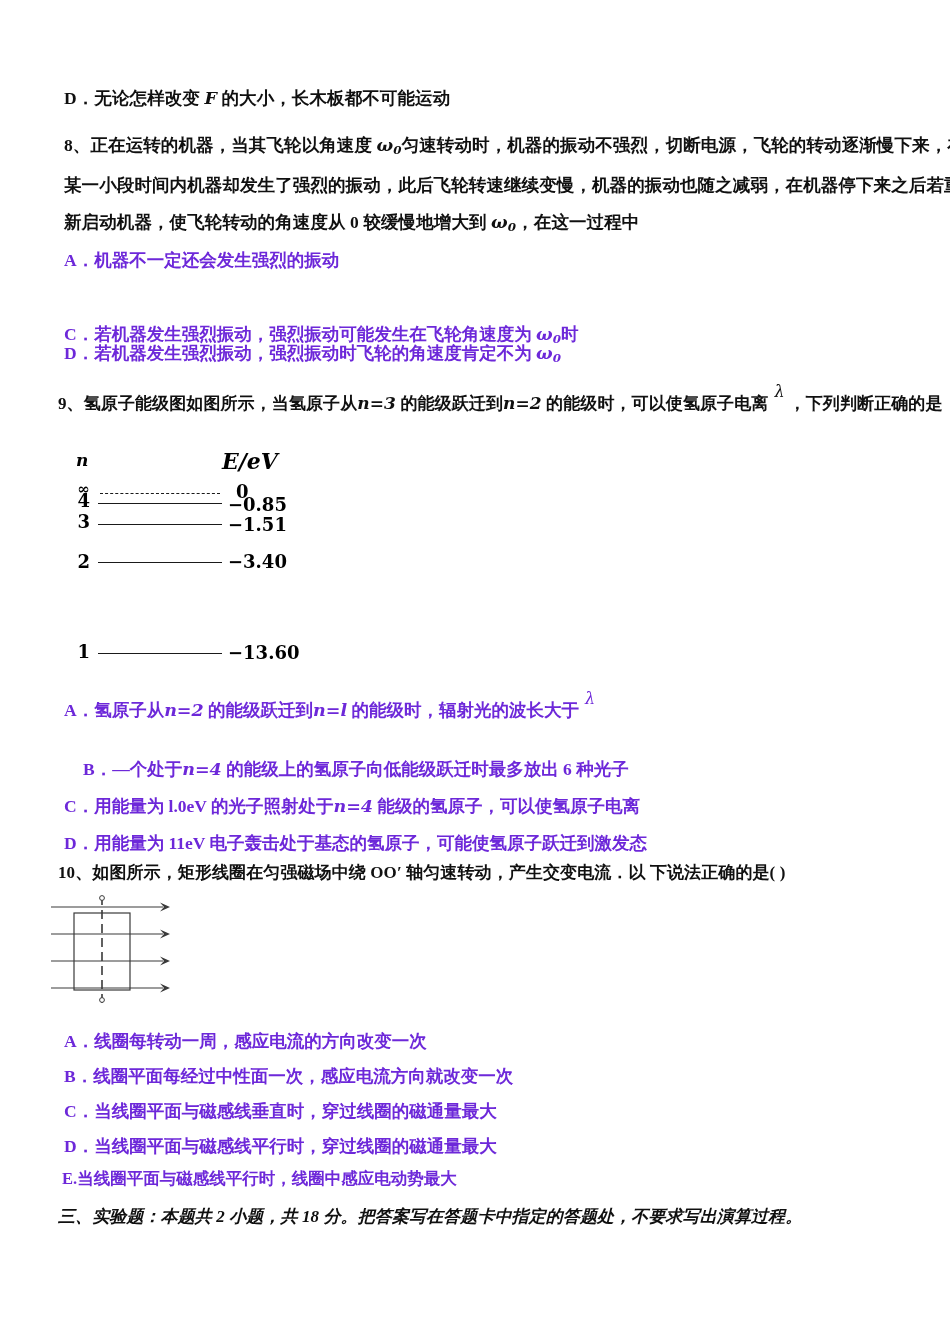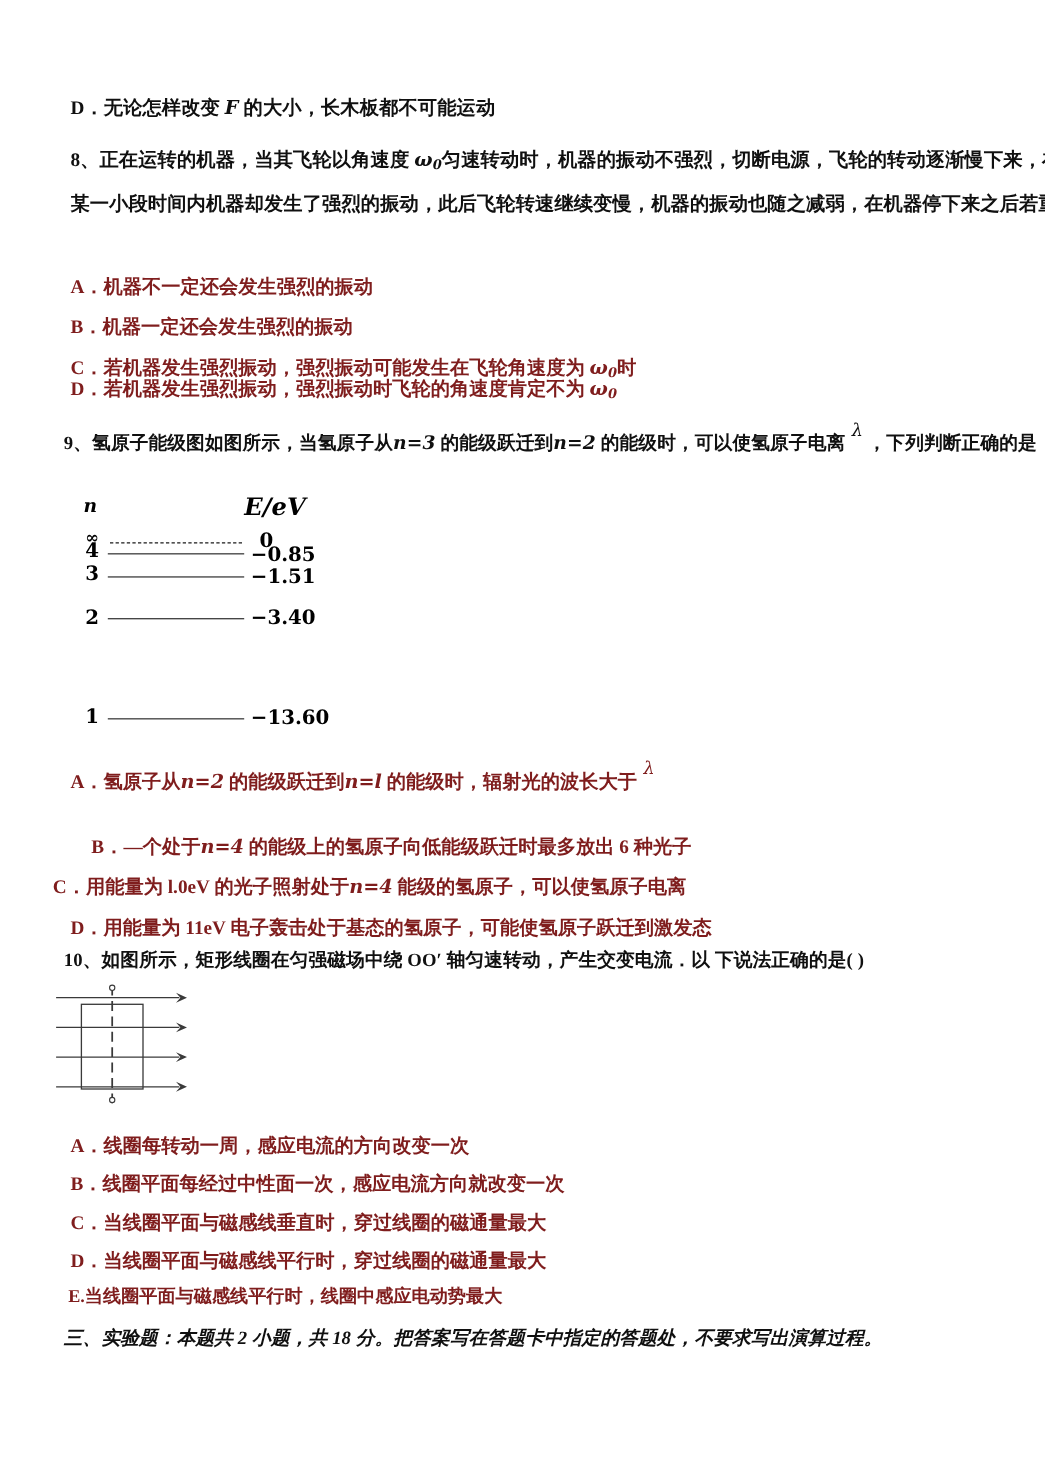--- a/index.html
+++ b/index.html
@@ -35,21 +35,21 @@
   }
   .body-line {
     font-weight: bold;
   }
 
   .opt {
     position: absolute;
     font-size: 17.5px;
     white-space: nowrap;
     font-weight: bold;
-    color: #7f1d1d;
+    color: #6d28d9;
   }
   .opt .lbl {
     font-family: "Liberation Serif", "DejaVu Serif", serif;
     font-weight: bold;
   }
 
   .ital {
     font-style: italic;
   }
   .sym {
@@ -135,26 +135,26 @@
   <div class="line body-line" style="left:64px; top:87px;">
     <span class="lbl">D．</span><span>无论怎样改变&nbsp;<span class="sym">F</span>&nbsp;的大小，长木板都不可能运动</span>
   </div>
 
   <div class="line body-line" style="left:64px; top:134px;">
     <span>8、</span><span>正在运转的机器，当其飞轮以角速度&nbsp;<span class="sym">ω<span class="sub">0</span></span>匀速转动时，机器的振动不强烈，切断电源，飞轮的转动逐渐慢下来，在</span>
   </div>
   <div class="line body-line" style="left:64px; top:174px;">
     <span>某一小段时间内机器却发生了强烈的振动，此后飞轮转速继续变慢，机器的振动也随之减弱，在机器停下来之后若重</span>
   </div>
+  <div class="line body-line" style="left:64px; top:211px;">
+    <span>新启动机器，使飞轮转动的角速度从&nbsp;0&nbsp;较缓慢地增大到&nbsp;<span class="sym">ω<span class="sub">0</span></span>，在这一过程中</span>
+  </div>
 
   <div class="opt" style="left:64px; top:248px;">
     <span class="lbl">A．</span><span>机器不一定还会发生强烈的振动</span>
-  </div>
-  <div class="opt" style="left:64px; top:285px;">
-    <span class="lbl">B．</span><span>机器一定还会发生强烈的振动</span>
   </div>
   <div class="opt" style="left:64px; top:322px;text-align:center;">
     <span class="lbl">C．</span><span>若机器发生强烈振动，强烈振动可能发生在飞轮角速度为&nbsp;<span class="sym">ω<span class="sub">0</span></span>时</span>
   </div>
   <div class="opt" style="left:64px; top:341px;">
     <span class="lbl">D．</span><span>若机器发生强烈振动，强烈振动时飞轮的角速度肯定不为&nbsp;<span class="sym">ω<span class="sub">0</span></span></span>
   </div>
 
   <div class="line body-line" style="left:58px; top:392px; font-size:17px;">
     <span>9、</span><span>氢原子能级图如图所示，当氢原子从</span><span class="sym">n=3</span>&nbsp;<span>的能级跃迁到</span><span class="sym">n=2</span>&nbsp;<span>的能级时，可以使氢原子电离</span><span class="lam">λ</span><span>，下列判断正确的是</span>
@@ -186,21 +186,21 @@
   </div>
 
   <div class="opt" style="left:64px; top:698px;">
     <span class="lbl">A．</span><span>氢原子从</span><span class="sym">n=2</span>&nbsp;<span>的能级跃迁到</span><span class="sym">n=l</span>&nbsp;<span>的能级时，辐射光的波长大于</span><span class="lam">λ</span>
   </div>
 
   <div class="opt" style="left:64px; top:757px;margin-left:19px;">
     <span class="lbl">B．</span><span>—个处于</span><span class="sym">n=4</span>&nbsp;<span>的能级上的氢原子向低能级跃迁时最多放出 6 种光子</span>
   </div>
 
-  <div class="opt" style="left:48px; top:794px;">
+  <div class="opt" style="left:64px; top:794px;">
     <span class="lbl">C．</span><span>用能量为 l.0eV 的光子照射处于</span><span class="sym">n=4</span>&nbsp;<span>能级的氢原子，可以使氢原子电离</span>
   </div>
 
   <div class="opt" style="left:64px; top:831px;">
     <span class="lbl">D．</span><span>用能量为 11eV 电子轰击处于基态的氢原子，可能使氢原子跃迁到激发态</span>
   </div>
 
   <div class="line body-line" style="left:58px; top:862px; font-size:17px;font-family:Liberation Serif, serif;">
     <span>10、</span><span>如图所示，矩形线圈在匀强磁场中绕 OO′ 轴匀速转动，产生交变电流．以 下说法正确的是(     )</span>
   </div>

